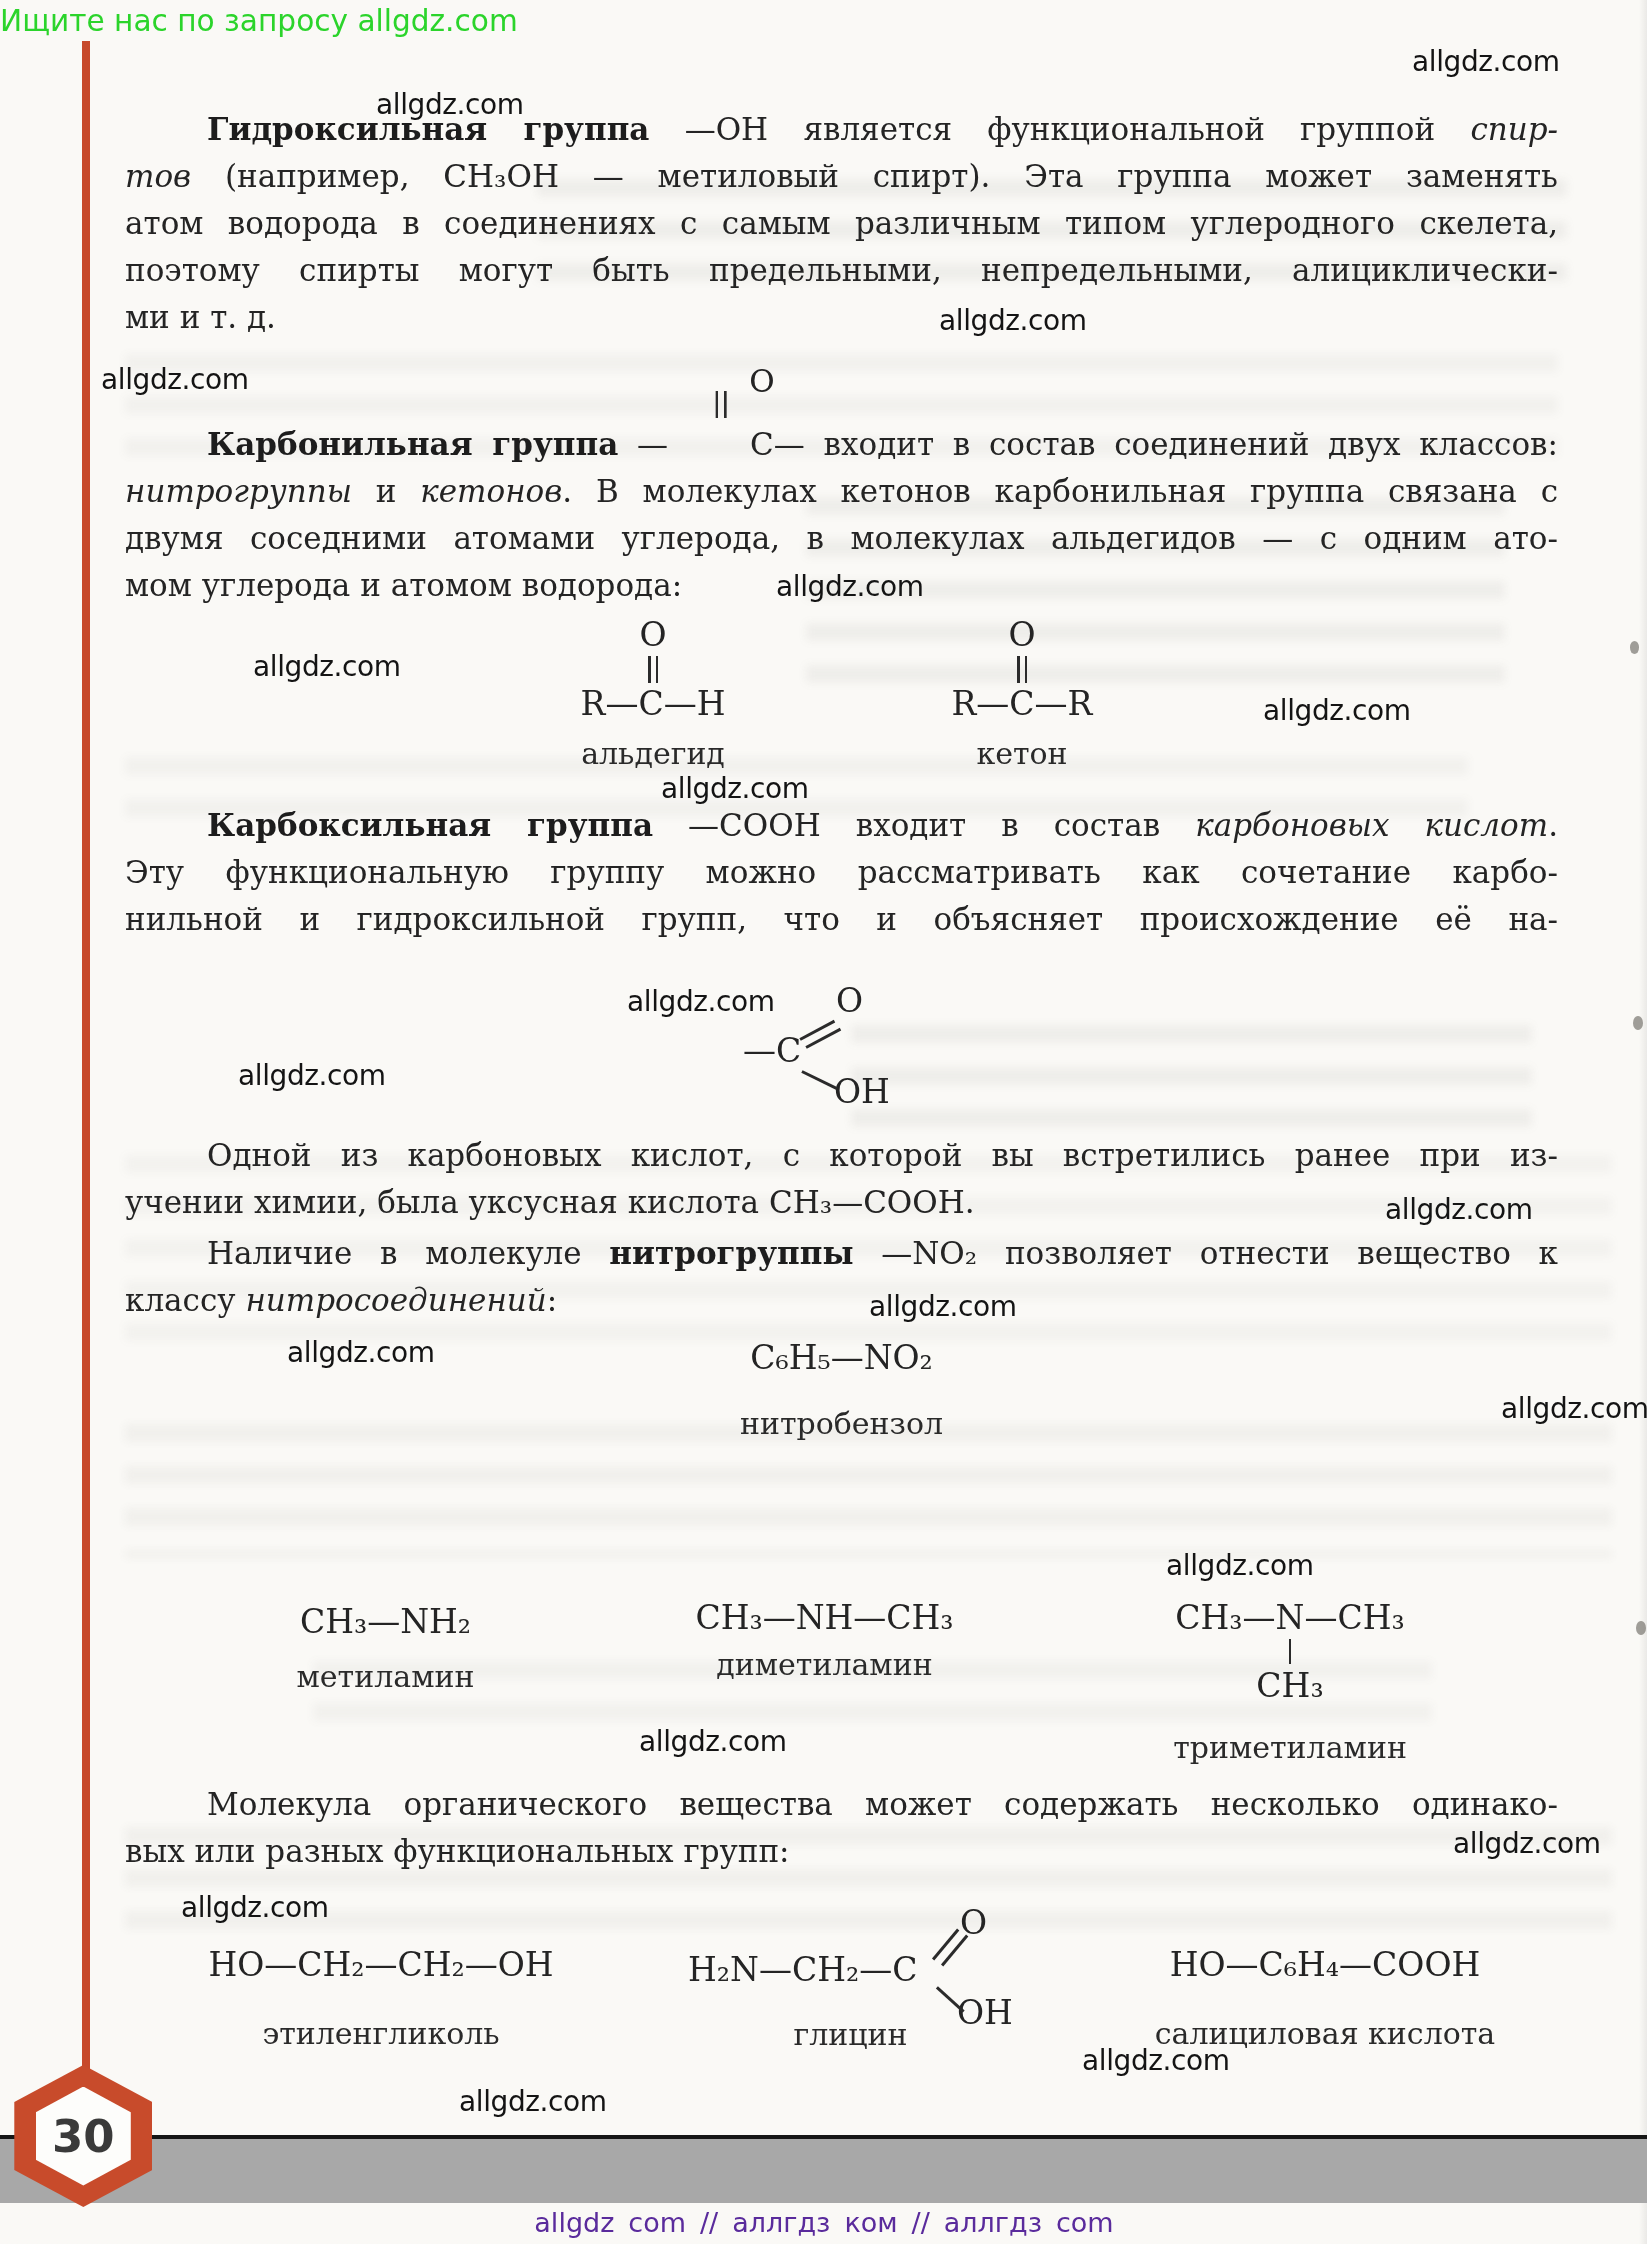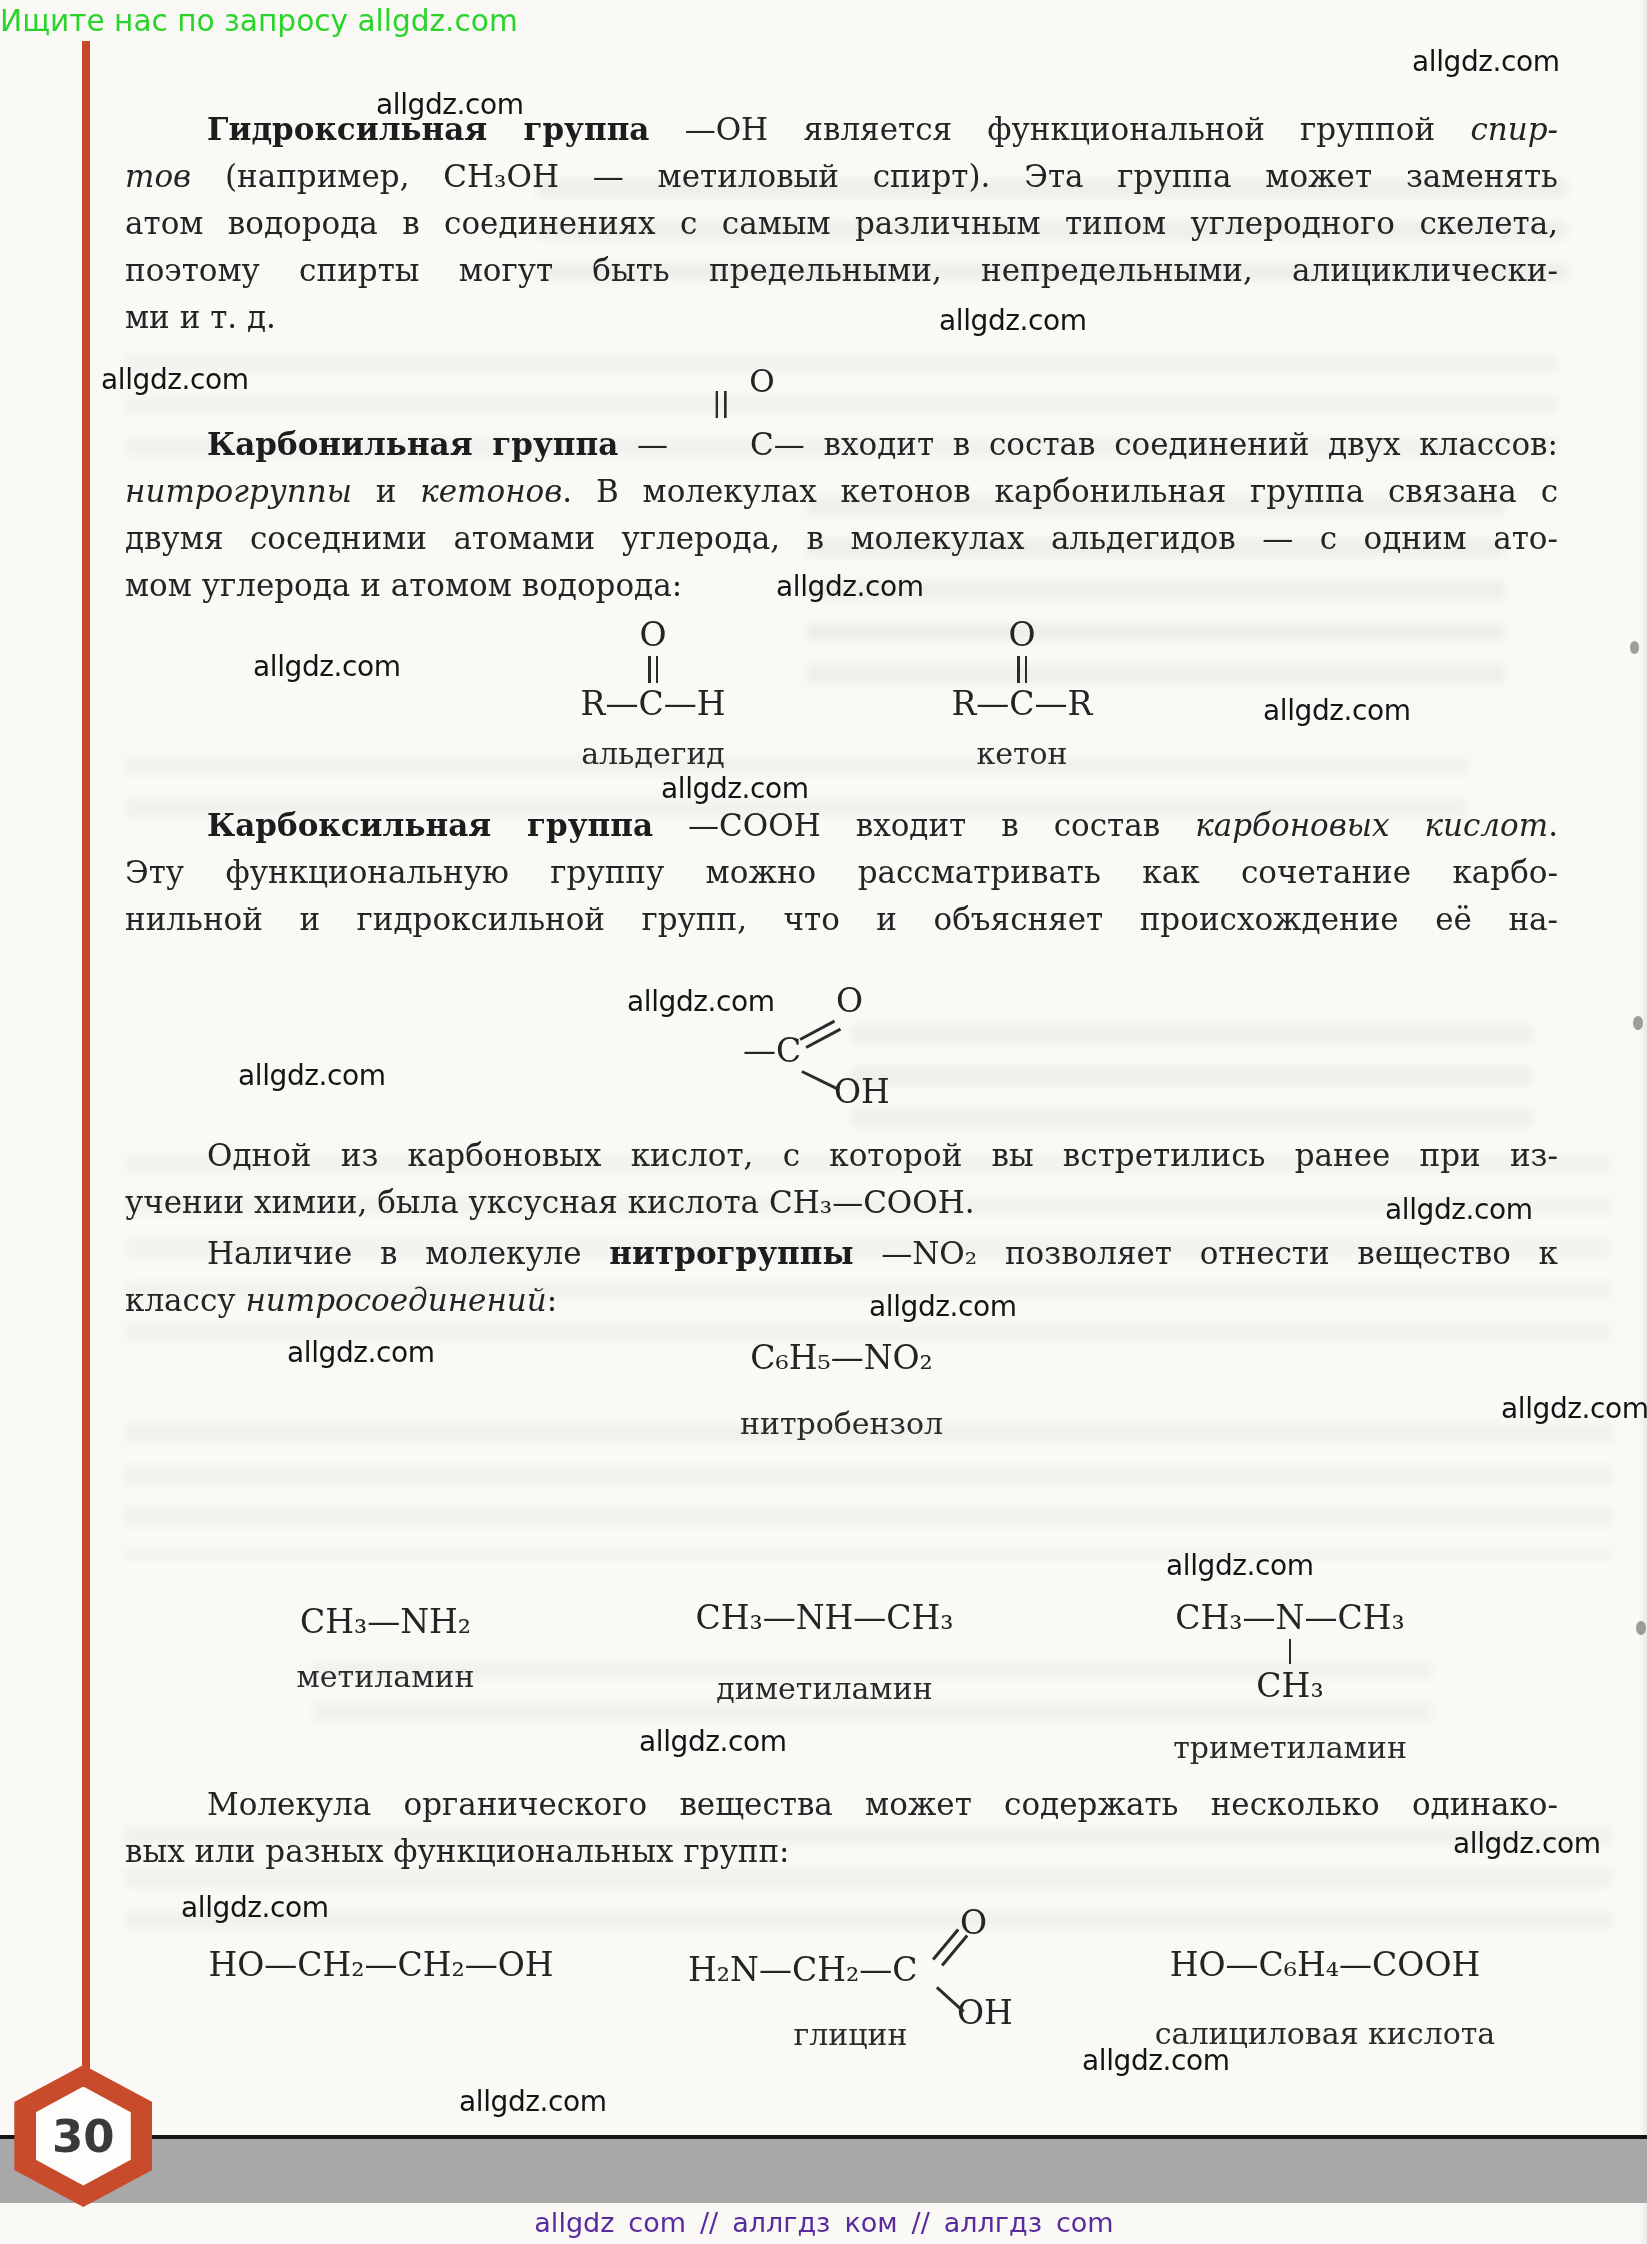--- a/index.html
+++ b/index.html
@@ -189,36 +189,37 @@
     <div class="caption">нитробензол</div>
   </div>
 
 
   <div class="cfig" style="left:287px; top:1602px; width:197px;">
     <div>CH₃—NH₂</div>
     <div class="caption" style="margin-top:16px;">метиламин</div>
   </div>
   <div class="cfig" style="left:681px; top:1598px; width:287px;">
     <div>CH₃—NH—CH₃</div>
-    <div class="caption" style="margin-top:32px;">диметиламин</div>
+    <div class="caption" style="margin-top:8px;">диметиламин</div>
   </div>
   <div class="cfig" style="left:1151px; top:1598px; width:278px;">
     <div>CH₃—N—CH₃</div>
     <div class="vbond"></div>
     <div>CH₃</div>
     <div class="caption" style="margin-top:23px;">триметиламин</div>
   </div>
 
   <div class="par" style="top:1781px;">
     <div class="jl indent">Молекула органического вещества может содержать несколько одинако-</div>
     <div class="jl-last">вых или разных функциональных групп:</div>
   </div>
 
   <div class="cfig" style="left:184px; top:1945px; width:394px;">
     <div>HO—CH₂—CH₂—OH</div>
+    <div class="caption" style="margin-top:30px;">этиленгликоль</div>
   </div>
 
   <div class="branch" style="left:688px; top:1904px; width:376px; height:152px;">
     <span class="stem" style="left:0; top:47px;">H₂N—CH₂—C</span>
     <span class="atom" style="left:272px; top:0;">O</span>
     <span class="atom" style="left:269px; top:90px;">OH</span>
     <span class="bond" style="left:245px; top:54px; width:39px; transform:rotate(-50deg);"></span>
     <span class="bond" style="left:254px; top:60px; width:39px; transform:rotate(-50deg);"></span>
     <span class="bond" style="left:249px; top:82px; width:36px; transform:rotate(42deg);"></span>
   </div>

